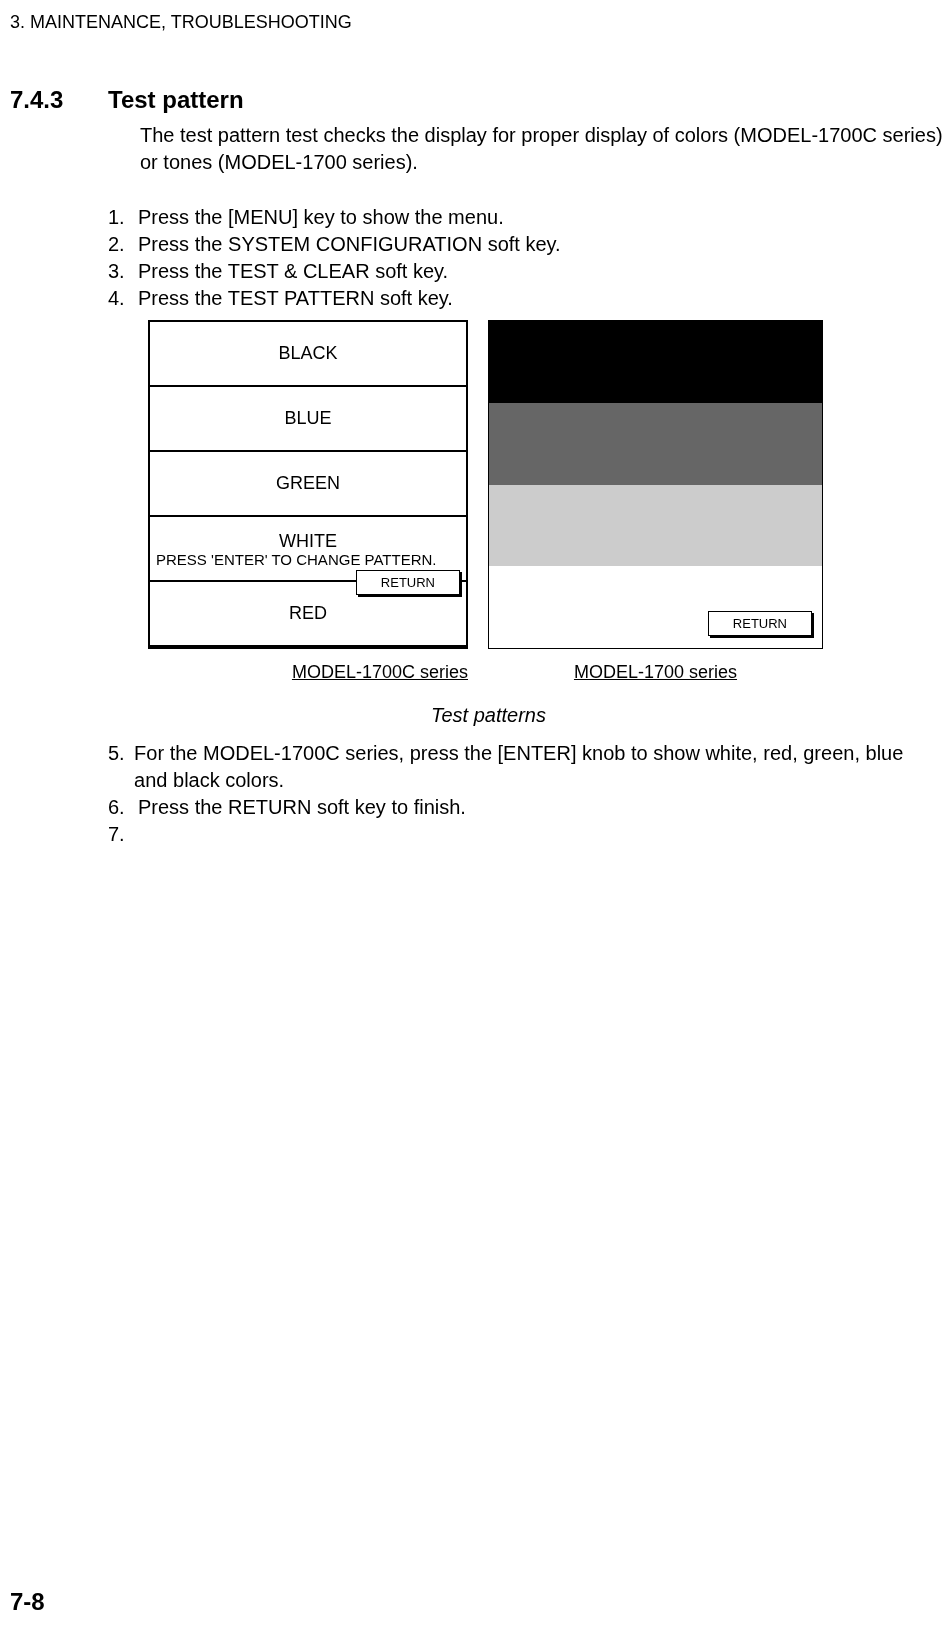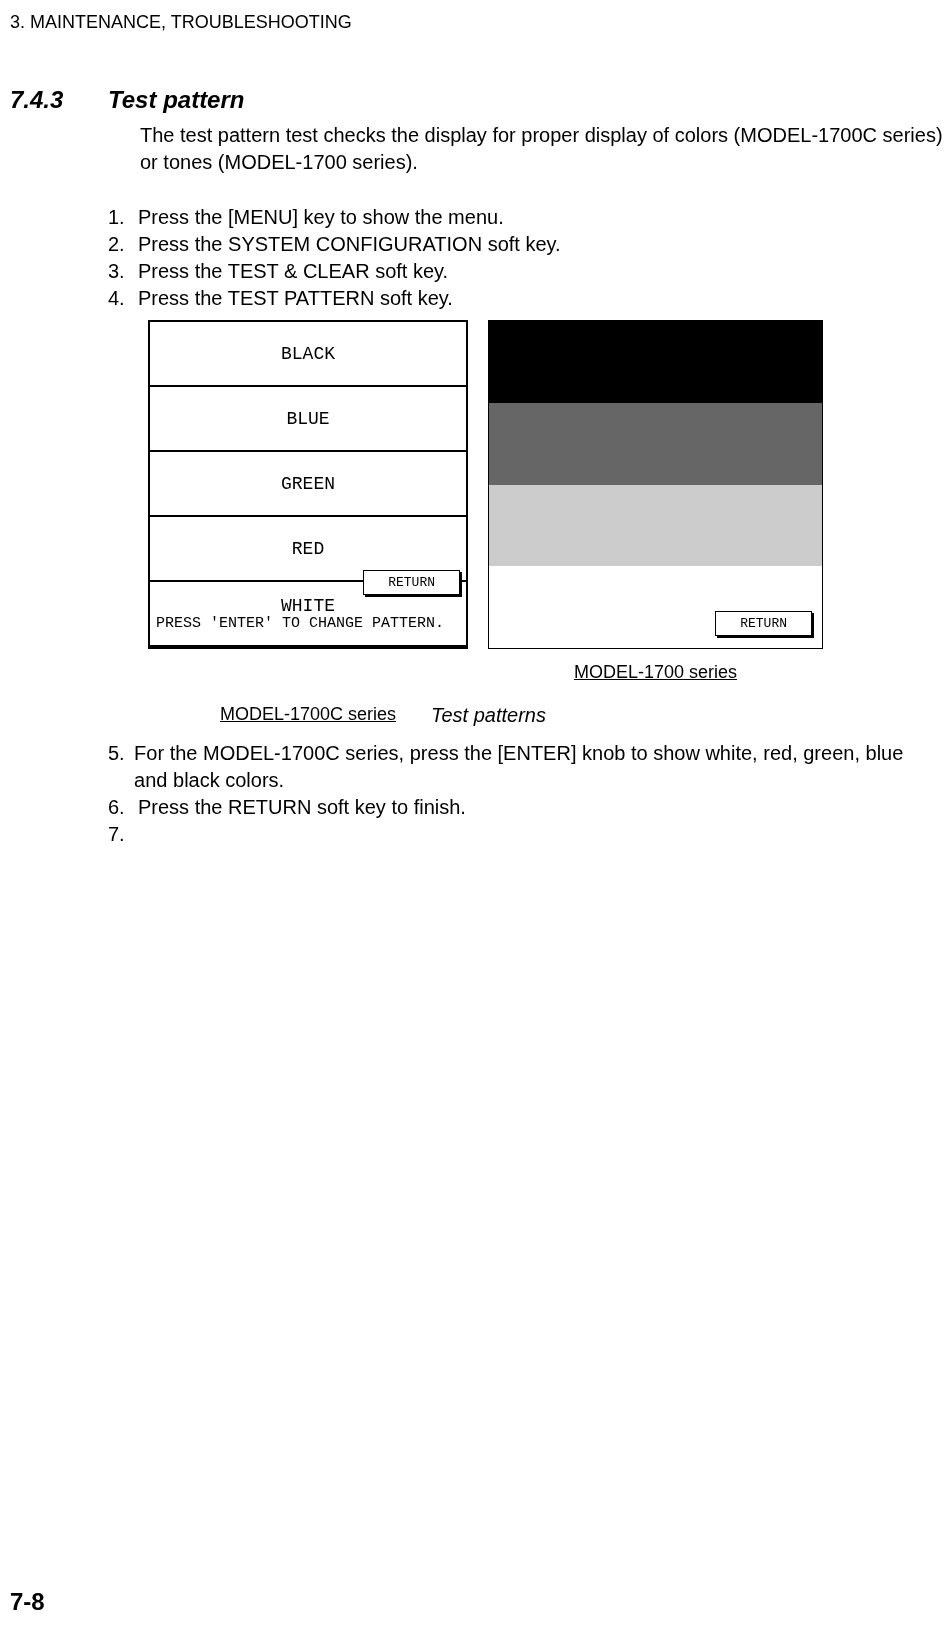--- a/index.html
+++ b/index.html
@@ -20,21 +20,20 @@
       top: 12px;
       left: 10px;
       font-size: 18px;
     }
     .section-row {
       position: absolute;
       top: 86px;
       left: 10px;
       display: flex;
       align-items: flex-end;
-      font-style: italic;
     }
     .section-number {
       font-size: 24px;
       font-weight: bold;
       width: 98px;
     }
     .section-title {
       font-size: 24px;
       font-weight: bold;
     }
@@ -60,21 +59,20 @@
     .step-num {
       width: 30px;
     }
     .figure-area {
       position: absolute;
       top: 320px;
       left: 148px;
       width: 680px;
       display: flex;
       gap: 20px;
-      font-family: Liberation Mono, monospace;
     }
     .panel-left {
       width: 320px;
       border: 2px solid black;
       position: relative;
     }
     .color-row {
       height: 65px;
       border-bottom: 2px solid black;
       display: flex;
@@ -128,22 +126,21 @@
     .model-labels {
       position: absolute;
       top: 662px;
       left: 148px;
       width: 680px;
       display: flex;
       font-size: 18px;
     }
     .model-left {
       width: 320px;
-      text-align: center;
-      margin-top: 42px;
+      text-align: right;
     }
     .model-right {
       width: 335px;
       text-align: center;
       margin-left: 20px;
     }
     .model-labels span {
       text-decoration: underline;
     }
     .figure-caption {
@@ -200,25 +197,25 @@
       <div class="step-num">4.</div>
       <div>Press the TEST PATTERN soft key.</div>
     </div>
 </div>
 
 <div class="figure-area">
   <div class="panel-left">
     <div class="color-row">BLACK</div>
     <div class="color-row">BLUE</div>
     <div class="color-row">GREEN</div>
-    <div class="color-row">RED</div>
     <div class="color-row" style="flex-direction:column;align-items:flex-start;justify-content:flex-start;">
       <div class="white-row-label" style="align-self:center;">WHITE</div>
       <div class="enter-text">PRESS 'ENTER' TO CHANGE PATTERN.</div>
     </div>
+    <div class="color-row">RED</div>
     <div class="return-btn return-left">RETURN</div>
   </div>
   <div class="panel-right">
     <div class="tone-black"></div>
     <div class="tone-darkgray"></div>
     <div class="tone-lightgray"></div>
     <div class="tone-white">
       <div class="return-btn return-right">RETURN</div>
     </div>
   </div>

